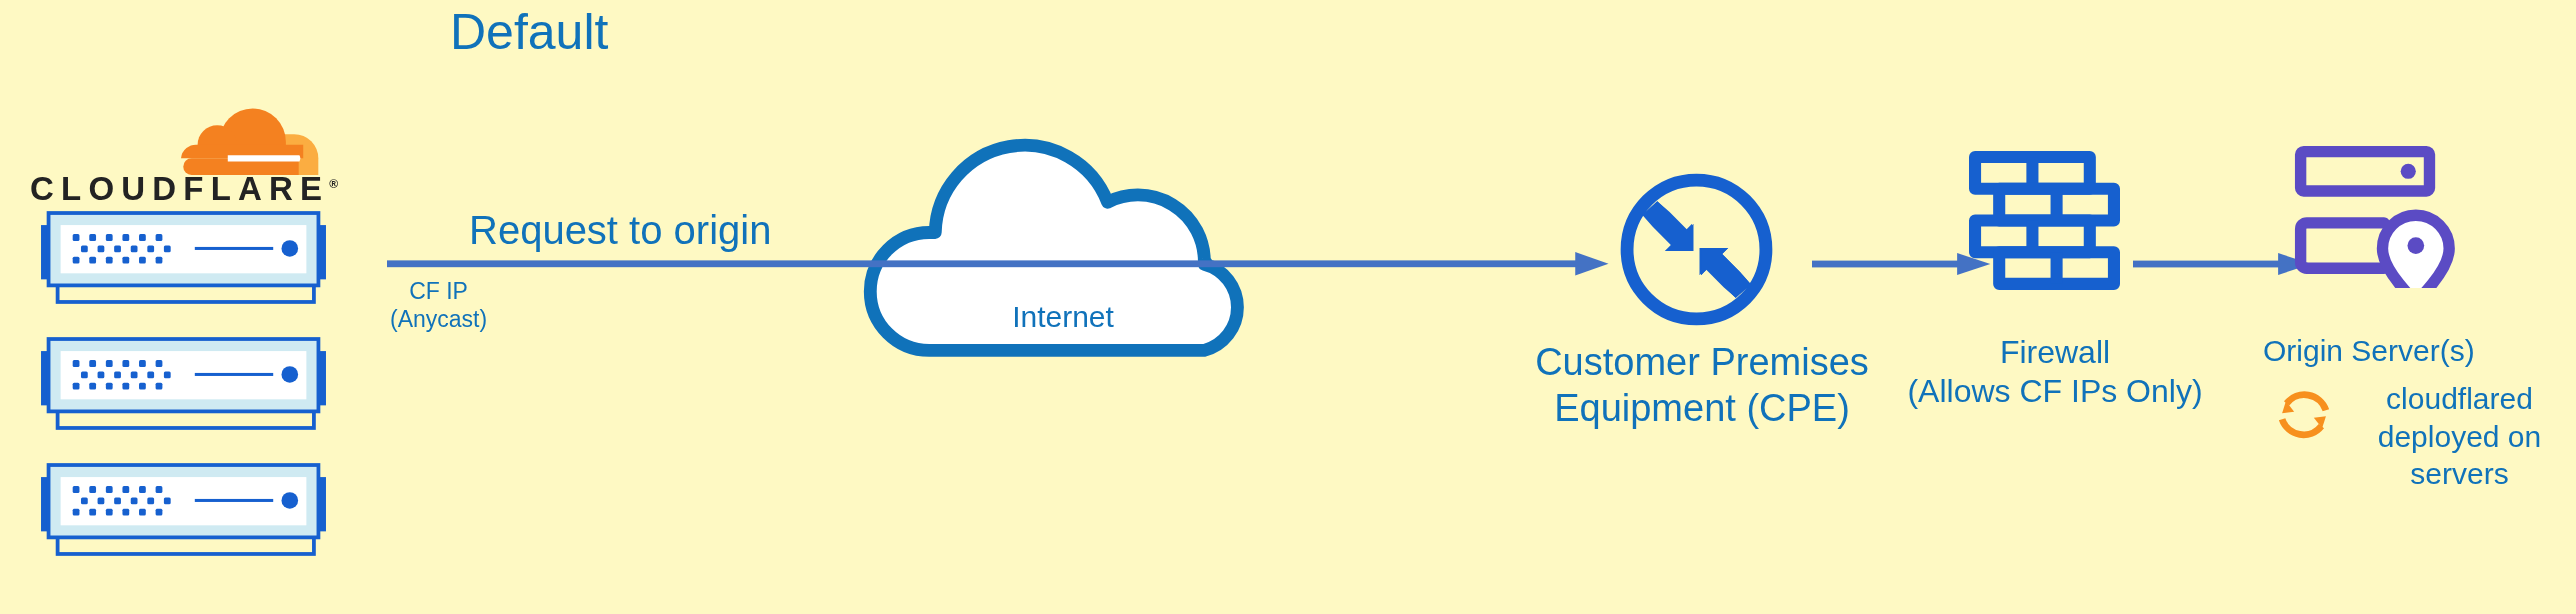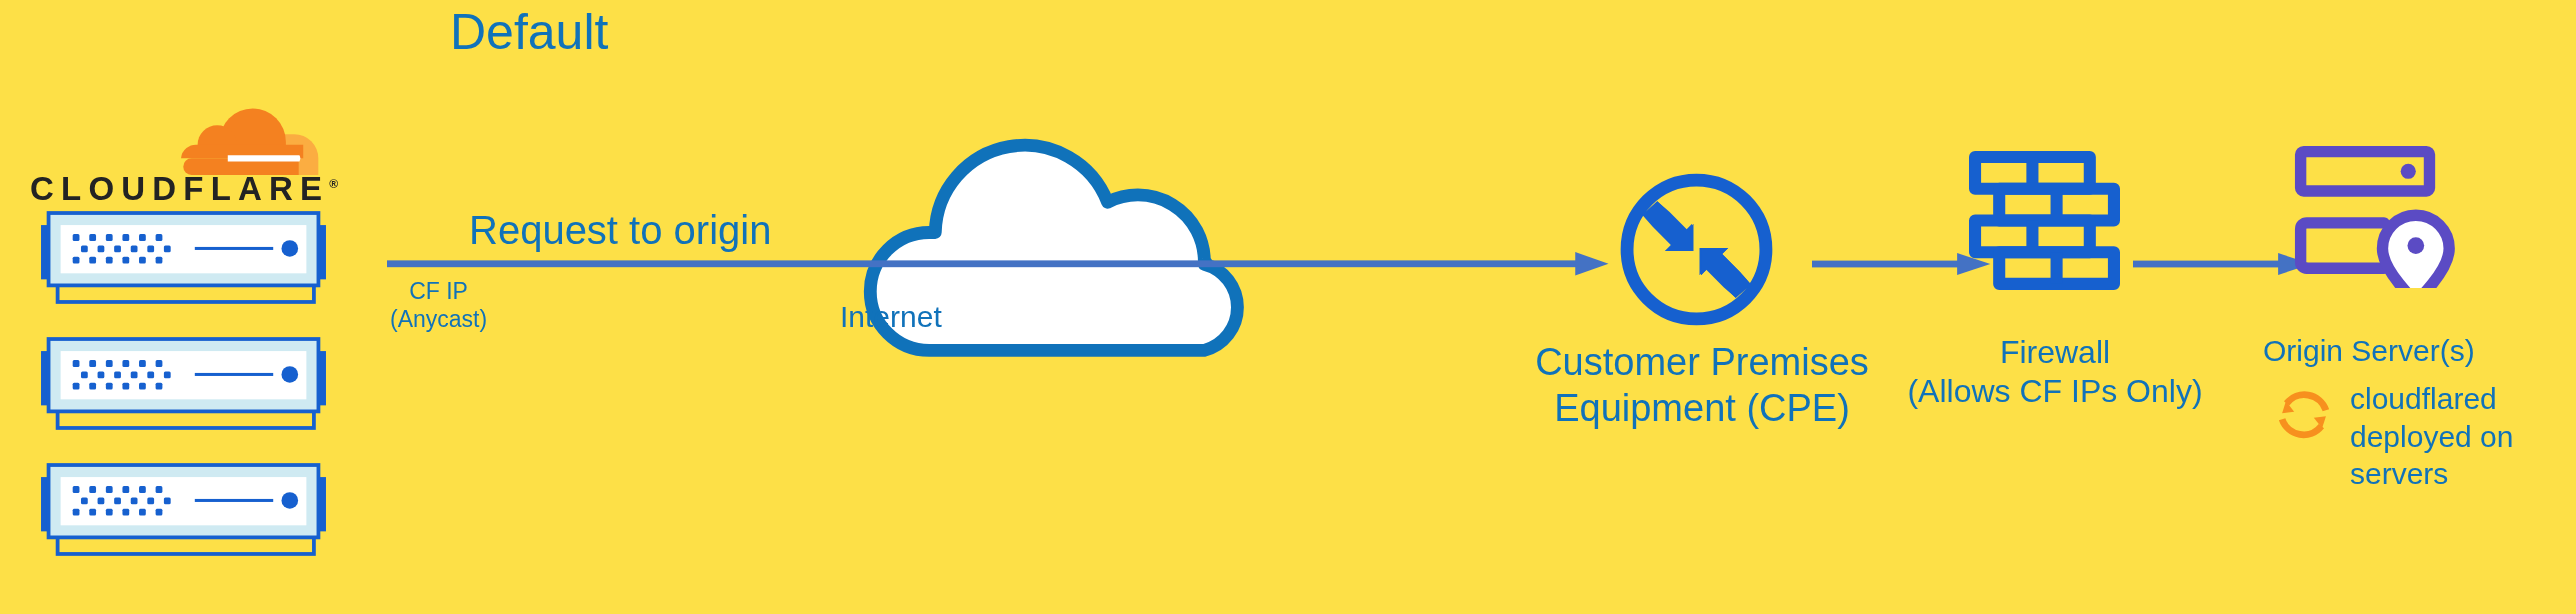--- a/index.html
+++ b/index.html
@@ -7,21 +7,21 @@
     padding: 0;
     background: #ffffff;
   }
   body {
     font-family: "Liberation Sans", sans-serif;
   }
   #canvas {
     position: relative;
     width: 2576px;
     height: 614px;
-    background: #fde047;
+    background: #fef9c3;
     overflow: hidden;
   }
   .abs { position: absolute; }
 
   
   #diagram-title {
     left: 450px;
     top: 1.5px;
     font-size: 50px;
     color: #1072BA;
@@ -78,21 +78,21 @@
   #main-arrow { left: 387px; top: 246px; width: 1234px; height: 36px; }
   #main-arrow svg { display: block; }
 
   
   #internet-cloud { left: 840px; top: 110px; width: 446px; height: 257px; }
   #internet-cloud svg { display: block; width: 446px; height: 257px; }
   #internet-label {
     left: 840px;
     top: 299px;
     width: 446px;
-    text-align: left;
+    text-align: center;
     font-size: 30px;
     color: #1072BA;
     line-height: 1.2;
   }
 
   
   #cpe-icon { left: 1615px; top: 168px; width: 163px; height: 163px; }
   #cpe-icon svg { display: block; width: 163px; height: 163px; }
   #cpe-label {
     left: 1534px;
@@ -143,20 +143,21 @@
   #cloudflared-icon { left: 2270px; top: 380px; width: 68px; height: 68px; }
   #cloudflared-icon svg { display: block; width: 68px; height: 68px; }
   #cloudflared-note {
     left: 2350px;
     top: 380px;
     width: 219px;
     font-size: 30px;
     color: #1072BA;
     line-height: 1.25;
     white-space: pre;
+    text-align: center;
   }
 </style>
 </head>
 <body>
 
 <div id="canvas">
 
   <div class="abs" id="diagram-title">Default</div>
 
   <div class="abs" id="cf-logo">

